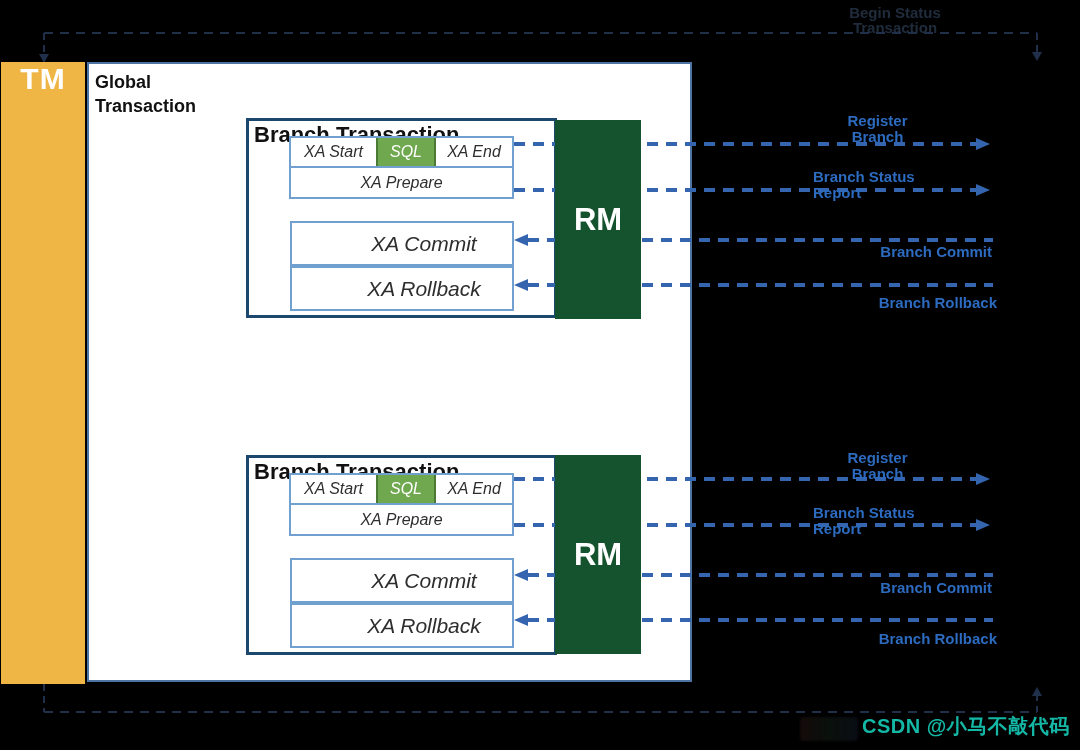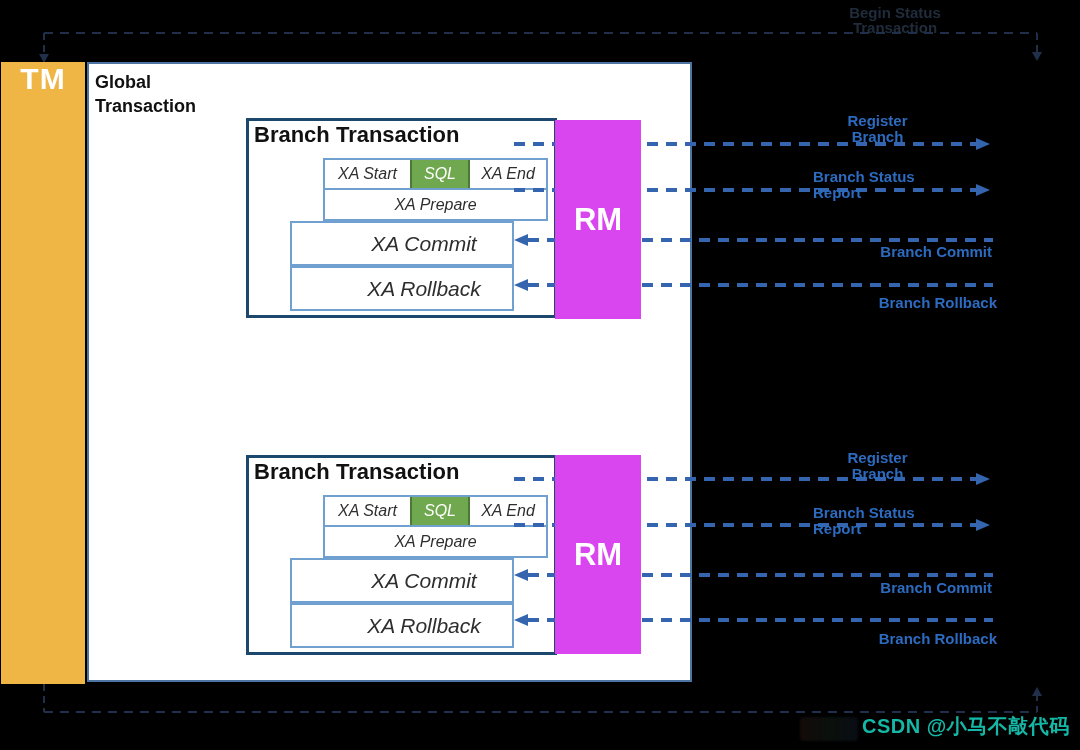--- a/index.html
+++ b/index.html
@@ -12,30 +12,30 @@
     color:#fff;font-size:30px;font-weight:600;letter-spacing:1px;}
   
   .global-box{position:absolute;left:87px;top:62px;width:605px;height:620px;background:#fff;
     border:2px solid #4E74A4;box-sizing:border-box;}
   .global-title{position:absolute;left:95px;top:70px;font-size:18px;font-weight:bold;color:#111;
     line-height:24px;white-space:pre-line;}
   
   .branch-box{position:absolute;left:246px;width:311px;height:200px;background:#fff;
     border:3px solid #1C486E;box-sizing:border-box;z-index:1;}
   .branch-title{position:absolute;left:5px;top:1px;font-size:22px;font-weight:bold;color:#111;}
-  .xa-group{position:absolute;left:40px;top:37px;width:225px;border:2px solid #6FA0D0;box-sizing:border-box;background:#fff;margin-left:34px;}
+  .xa-group{position:absolute;left:40px;top:15px;width:225px;border:2px solid #6FA0D0;box-sizing:border-box;background:#fff;}
   .xa-row1{display:flex;height:28px;border-bottom:2px solid #6FA0D0;}
   .xa-cell{display:flex;align-items:center;justify-content:center;font-style:italic;font-size:16px;color:#2e2e2e;box-sizing:border-box;}
   .xa-start{width:85px;}
   .xa-sql{width:60px;background:#6FA84F;border-left:2px solid #4A7A33;border-right:2px solid #4A7A33;color:#fff;}
   .xa-end{flex:1;}
   .xa-prepare{height:29px;display:flex;align-items:center;justify-content:center;font-style:italic;font-size:16px;color:#2e2e2e;}
   .xa-big-box{position:absolute;left:41px;width:224px;height:45px;border:2px solid #6FA0D0;box-sizing:border-box;background:#fff;
     display:flex;align-items:center;justify-content:center;font-style:italic;font-size:21px;color:#2e2e2e;padding-left:44px;}
-  .rm-box{position:absolute;left:555px;width:86px;height:199px;background:#d946ef;z-index:3;
+  .rm-box{position:absolute;left:555px;width:86px;height:199px;background:#14532d;z-index:3;
     display:flex;align-items:center;justify-content:center;color:#fff;font-size:31px;font-weight:bold;}
   
   .dash-h-blue{position:absolute;height:4px;z-index:2;
     background:repeating-linear-gradient(90deg,#3465AE 0 11px,transparent 11px 19px);}
   .arr-r{position:absolute;width:0;height:0;border-top:6px solid transparent;border-bottom:6px solid transparent;
     border-left:14px solid #3465AE;z-index:2;}
   .arr-l{position:absolute;width:0;height:0;border-top:6px solid transparent;border-bottom:6px solid transparent;
     border-right:14px solid #3465AE;z-index:2;}
   .flow-label{position:absolute;color:#2C6BBF;font-size:15px;font-weight:bold;line-height:16px;
     white-space:pre-line;z-index:4;}

